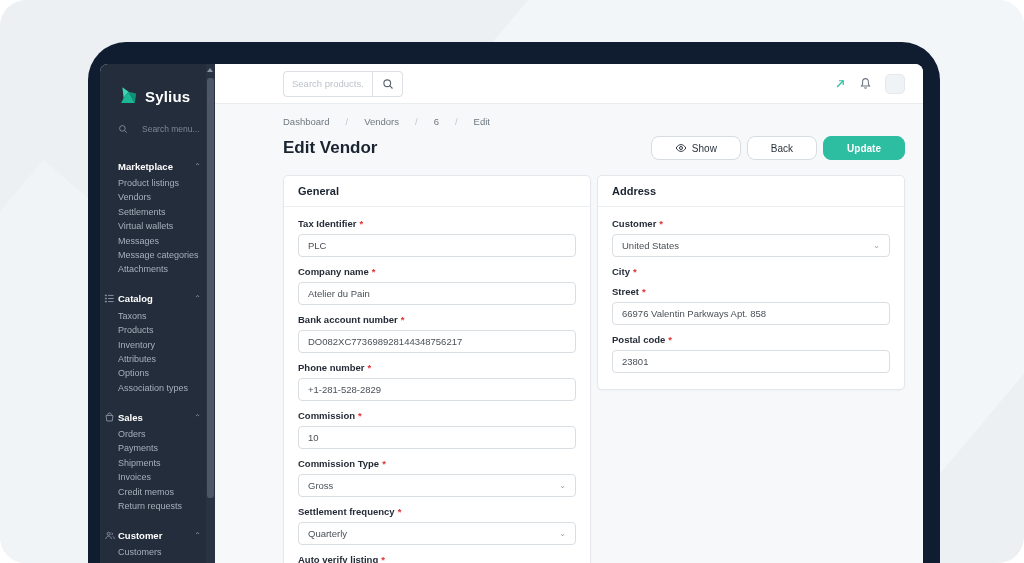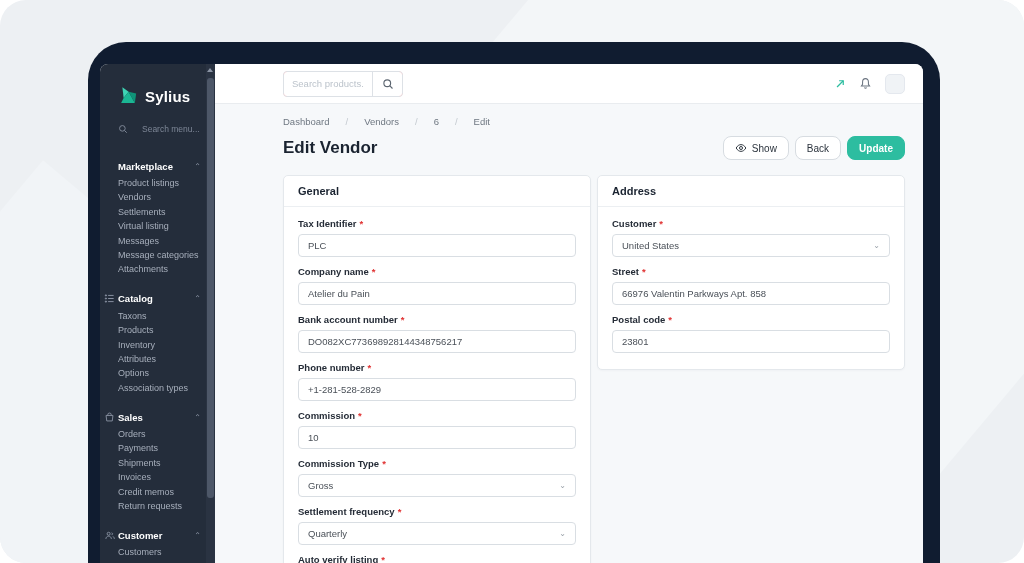--- a/index.html
+++ b/index.html
@@ -41,21 +41,21 @@
   .bell { color:#6b7480; }
   .avatar { width:20px; height:20px; border-radius:5px; background:#f0f3f6; border:1px solid #e4e8ee; }
 
   .content { padding:12px 18px 0 68px; }
   .breadcrumb { display:flex; align-items:center; gap:16px; font-size:9.5px; color:#6e7781; }
   .crumb { cursor:pointer; }
   .crumb-sep { color:#c3c9cf; }
   .title-row { margin-top:9px; display:flex; align-items:center; }
   .page-title { font-size:17px; font-weight:700; color:#1a2330; }
   .title-actions { margin-left:auto; display:flex; gap:6px; }
-  .btn { height:24px; display:inline-flex; align-items:center; gap:5px; padding:0 11px; font-size:10px; border-radius:8px; border:1px solid #d7dce1; background:#fff; color:#2b333d; cursor:pointer; font-family:"Liberation Sans", sans-serif; }
+  .btn { height:24px; display:inline-flex; align-items:center; gap:5px; padding:0 23px; font-size:10px; border-radius:8px; border:1px solid #d7dce1; background:#fff; color:#2b333d; cursor:pointer; font-family:"Liberation Sans", sans-serif; }
   .btn-primary { background:#2dbda0; border-color:#2dbda0; color:#fff; font-weight:700; }
 
   .cards { margin-top:15px; display:grid; grid-template-columns:1fr 1fr; gap:6px; align-items:start; }
   .card { background:#fff; border:1px solid #e4e8ec; border-radius:5px; box-shadow:0 1px 2px rgba(20,30,50,.03); }
   .card-head { padding:9px 14px; font-size:11px; font-weight:700; color:#1a2330; border-bottom:1px solid #eceff2; }
   .card-body { padding:11px 14px 14px; }
   .field { margin-bottom:9px; }
   .field:last-child { margin-bottom:2px; }
   .f-label { font-size:9.5px; font-weight:700; color:#252c37; margin-bottom:5px; }
   .req { color:#e03131; margin-left:3px; }
@@ -98,21 +98,21 @@
           <nav class="nav" id="side-nav">
               <div class="nav-section">
                 <div class="section-head">
                   <span class="section-icn"></span>
                   <span class="section-label">Marketplace</span>
                   <span class="section-chevron">⌃</span>
                 </div>
                 <div class="nav-item">Product listings</div>
                 <div class="nav-item">Vendors</div>
                 <div class="nav-item">Settlements</div>
-                <div class="nav-item">Virtual listing</div>
+                <div class="nav-item">Virtual wallets</div>
                 <div class="nav-item">Messages</div>
                 <div class="nav-item">Message categories</div>
                 <div class="nav-item">Attachments</div>
               </div>
               <div class="nav-section">
                 <div class="section-head">
                   <span class="section-icn">
                     <svg width="11" height="11" viewBox="0 0 16 16" fill="none" stroke="#8b94a4" stroke-width="1.4">
                       <line x1="6" y1="3.5" x2="14" y2="3.5"></line>
                       <line x1="6" y1="8" x2="14" y2="8"></line>
@@ -266,21 +266,21 @@
             <section class="card">
               <div class="card-head">Address</div>
               <div class="card-body" id="address-fields">
                   <div class="field">
                     <div class="f-label"><span>Customer</span><span class="req">*</span></div>
                     <div class="f-select">
                       <span>United States</span>
                       <span class="sel-chev">⌄</span>
                     </div>
                   </div>
-                  <div class="field"></div>
+                  <div class="field"><div class="f-label"><span>City</span><span class="req">*</span></div></div>
                   <div class="field"><div class="f-label"><span>Street</span><span class="req">*</span></div><input class="f-input" value="66976 Valentin Parkways Apt. 858" style=""></div>
                   <div class="field"><div class="f-label"><span>Postal code</span><span class="req">*</span></div><input class="f-input" value="23801" style=""></div>
                 </div>
             </section>
           </div>
         </div>
       </div>
 
     </div>
   </div>

